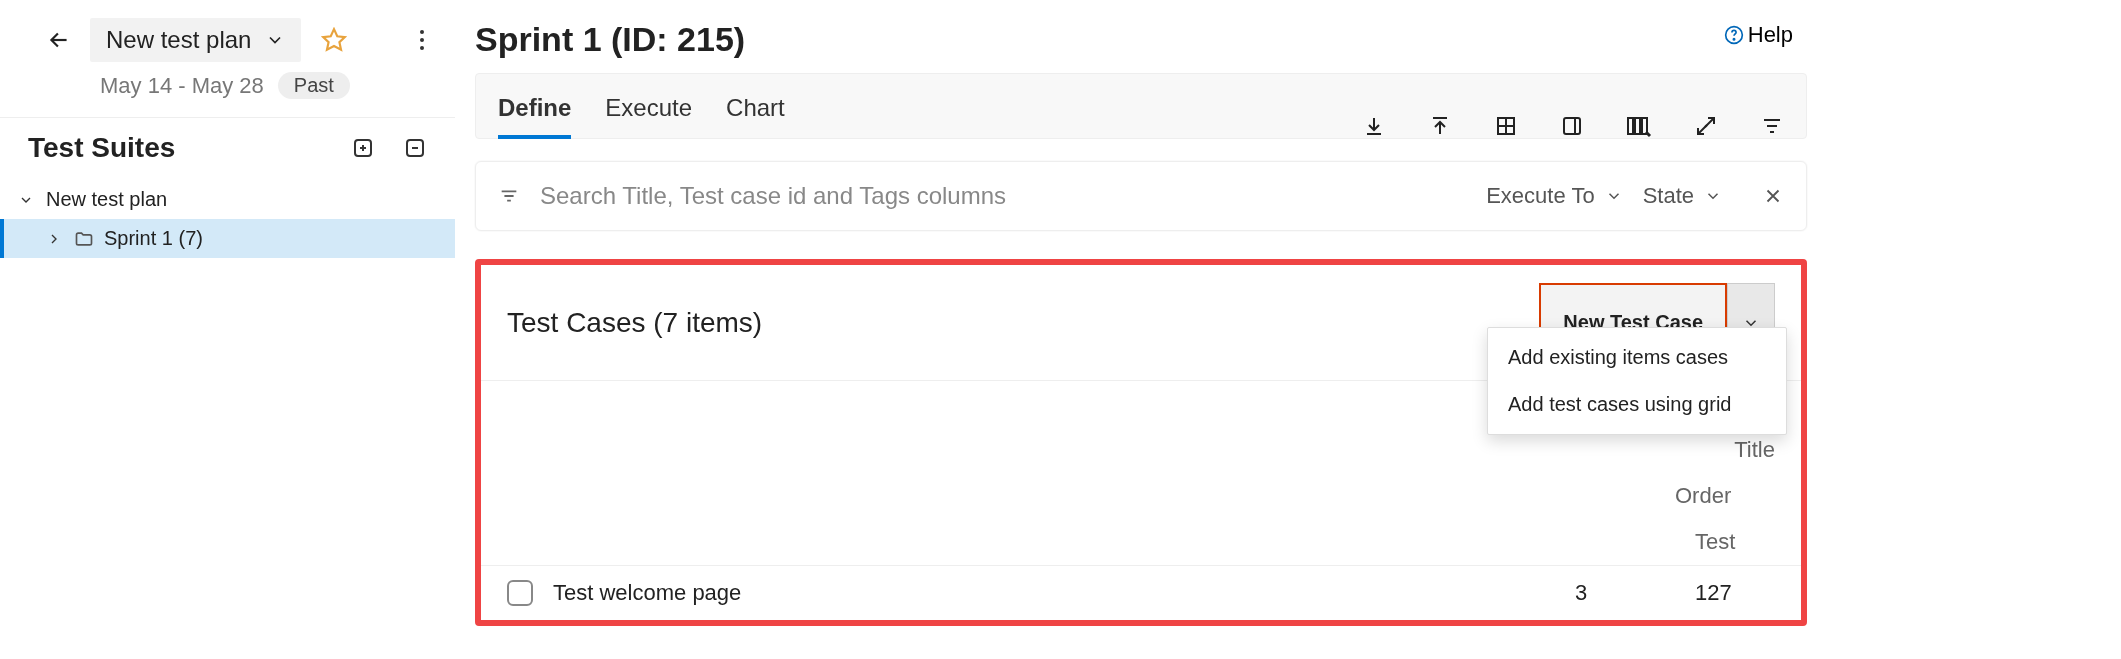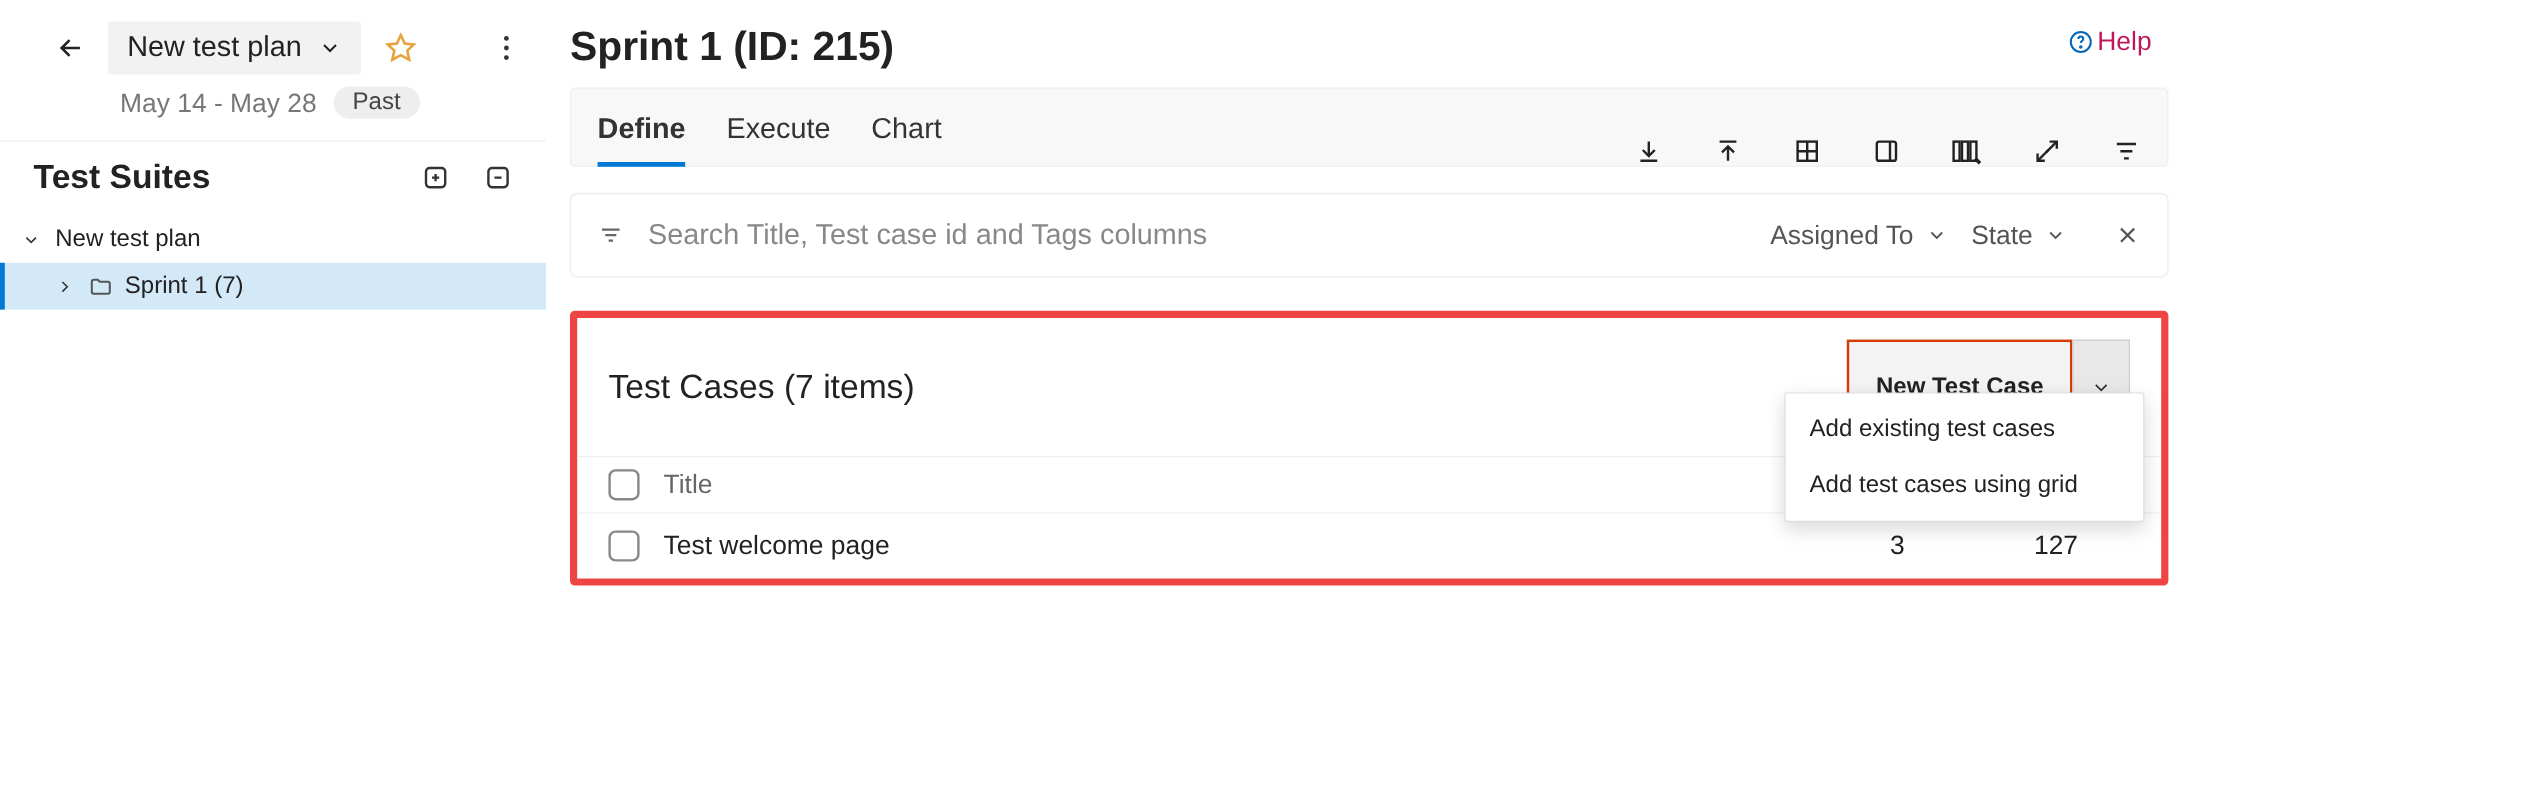--- a/index.html
+++ b/index.html
@@ -24,21 +24,21 @@
 
   .tree { padding-top: 6px; }
   .tree-row { display: flex; align-items: center; gap: 10px; padding: 8px 18px; cursor: pointer; font-size: 20px; }
   .tree-row.root { padding-left: 18px; }
   .tree-row.child { padding-left: 42px; background: #d3e9f8; border-left: 4px solid #0078d4; }
   .tree-row .chev-sm { width: 18px; display:inline-block; }
   .folder-icon { color: #555; }
 
   
   .right { flex: 1; padding: 20px 10px 0 20px; display:flex; flex-direction:column; position:relative; overflow:hidden;}
-  .help { position: absolute; right: 24px; top: 22px; color: #be185d; font-size: 22px; display:flex; gap:4px; align-items:center; cursor:pointer;}
+  .help { position: absolute; right: 24px; top: 22px; color: #000000; font-size: 22px; display:flex; gap:4px; align-items:center; cursor:pointer;}
   .title { font-size: 34px; font-weight: 700; margin-bottom: 14px; }
 
   .tabs-bar { display:flex; align-items:flex-end; background:#f8f8f8; border:1px solid #eee; border-radius:4px; padding: 0 22px; height: 66px; }
   .tabs { display:flex; gap: 34px; }
   .tab { font-size: 24px; color:#333; padding: 16px 0; cursor:pointer; position:relative; }
   .tab.active { font-weight:700; }
   .tab.active::after { content:""; position:absolute; left:0; right:0; bottom:-1px; height:4px; background:#0078d4; }
   .toolbar-icons { margin-left:auto; display:flex; gap: 42px; color:#333; font-size:22px; }
 
   .search-bar { margin-top: 22px; background:#fff; border:1px solid #eee; border-radius:6px; height: 70px; display:flex; align-items:center; padding: 0 22px; gap: 20px; box-shadow: 0 0 0 1px rgba(0,0,0,0.02);}
@@ -47,21 +47,21 @@
   .filter-chip { display:flex; align-items:center; gap:10px; font-size:22px; color:#555; cursor:pointer; }
   .close-x { font-size: 24px; color:#555; cursor:pointer; margin-left: 20px;}
 
   .cases-card { margin-top: 28px; border:6px solid #ef4444; border-radius:4px; overflow:hidden; position:relative;}
   .cases-header { display:flex; align-items:center; padding: 18px 26px; }
   .cases-title { font-size: 28px; }
   .new-case-wrap { margin-left:auto; display:flex; }
   .new-case-btn { background:#f3f3f3; border:2px solid #d83b01; color:#222; font-size:20px; font-weight:600; padding: 26px 22px; cursor:pointer; }
   .new-case-chev { background:#e8e8e8; border:1px solid #ccc; padding: 10px 14px; cursor:pointer; font-size:18px; }
 
-  .table-head { display:flex; align-items:flex-start; padding: 10px 26px; border-top:1px solid #eee; color:#666; font-size:22px; gap: 20px; }
+  .table-head { display:flex; align-items:flex-end; padding: 10px 26px; border-top:1px solid #eee; color:#666; font-size:22px; gap: 20px; flex-direction: column; }
   .checkbox { width:26px; height:26px; border:2px solid #888; border-radius:6px; cursor:pointer; }
   .col-title { flex:1; }
   .col-order { width: 100px; }
   .col-testid { width: 80px; }
 
   .table-row { display:flex; align-items:center; padding: 14px 26px; border-top:1px solid #eee; font-size:22px; gap:20px;}
   .table-row .col-title { color:#222; }
 
   .dropdown-menu { position:absolute; right: 14px; top: 62px; background:#fff; border:1px solid #ddd; box-shadow: 0 6px 16px rgba(0,0,0,0.15); border-radius:2px; padding: 6px 0; width: 300px; z-index: 10;}
   .dropdown-item { padding: 12px 20px; font-size:20px; cursor:pointer; }
@@ -221,21 +221,21 @@
     </div>
 
     <div class="search-bar">
       <span>
           <svg width="22" height="22" viewBox="0 0 24 24" fill="none" stroke="#666" stroke-width="2">
             <path d="M4 7h16M7 12h10M10 17h4"></path>
           </svg>
         </span>
       <input class="search-input" placeholder="Search Title, Test case id and Tags columns" style="">
       <div class="filter-chip">
-        <span>Assigned To</span>
+        <span>Execute To</span>
         <svg width="18" height="18" viewBox="0 0 24 24" fill="none" stroke="#555" stroke-width="2">
             <path d="M6 9l6 6 6-6"></path>
           </svg>
       </div>
       <div class="filter-chip">
         <span>State</span>
         <svg width="18" height="18" viewBox="0 0 24 24" fill="none" stroke="#555" stroke-width="2">
             <path d="M6 9l6 6 6-6"></path>
           </svg>
       </div>
@@ -253,21 +253,21 @@
           <button class="new-case-btn">New Test Case</button>
           <button class="new-case-chev">
             <svg width="18" height="18" viewBox="0 0 24 24" fill="none" stroke="#333" stroke-width="2">
                 <path d="M6 9l6 6 6-6"></path>
               </svg>
           </button>
         </div>
       </div>
 
       <div class="dropdown-menu">
-        <div class="dropdown-item">Add existing test cases</div>
+        <div class="dropdown-item">Add existing items cases</div>
         <div class="dropdown-item">Add test cases using grid</div>
       </div>
 
       <div class="table-head">
         <div class="checkbox"></div>
         <div class="col-title">Title</div>
         <div class="col-order">Order</div>
         <div class="col-testid">Test</div>
       </div>
 

